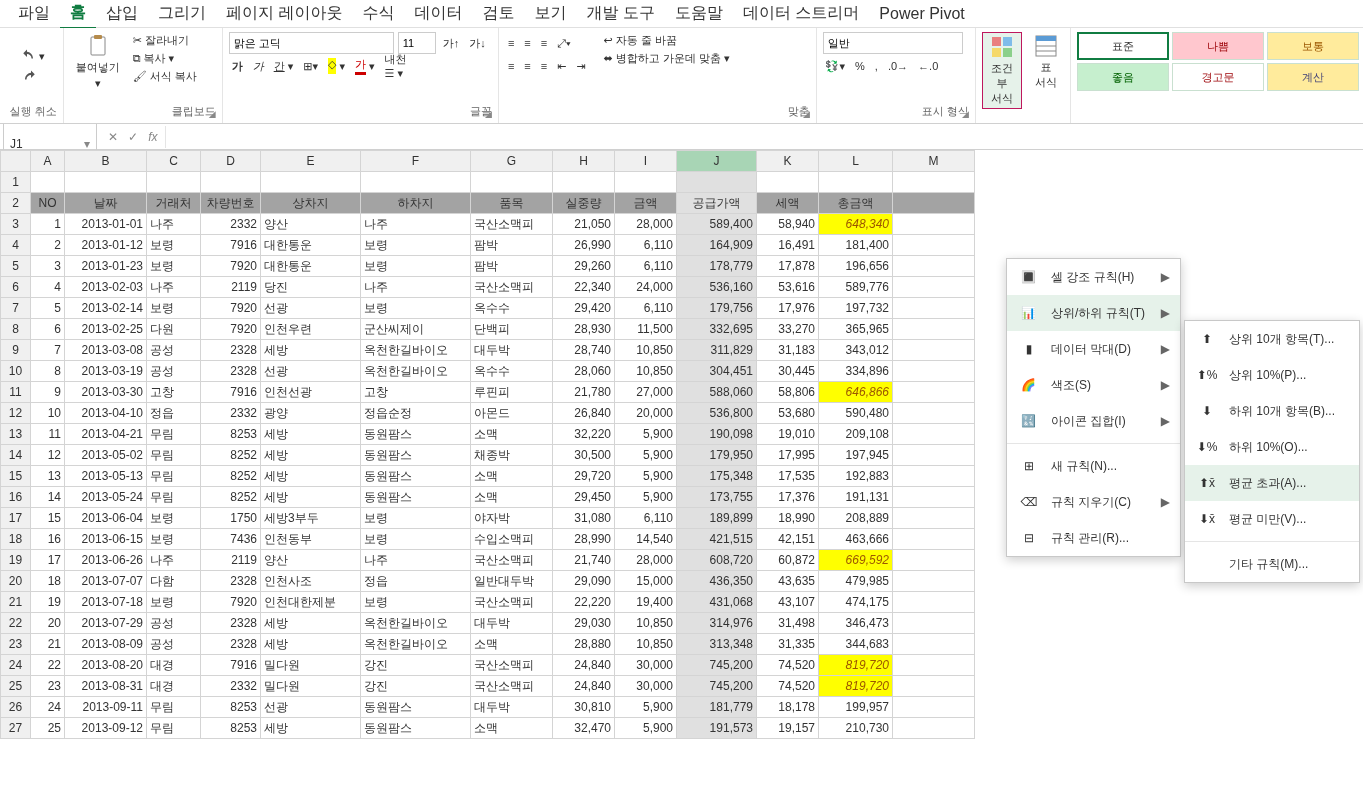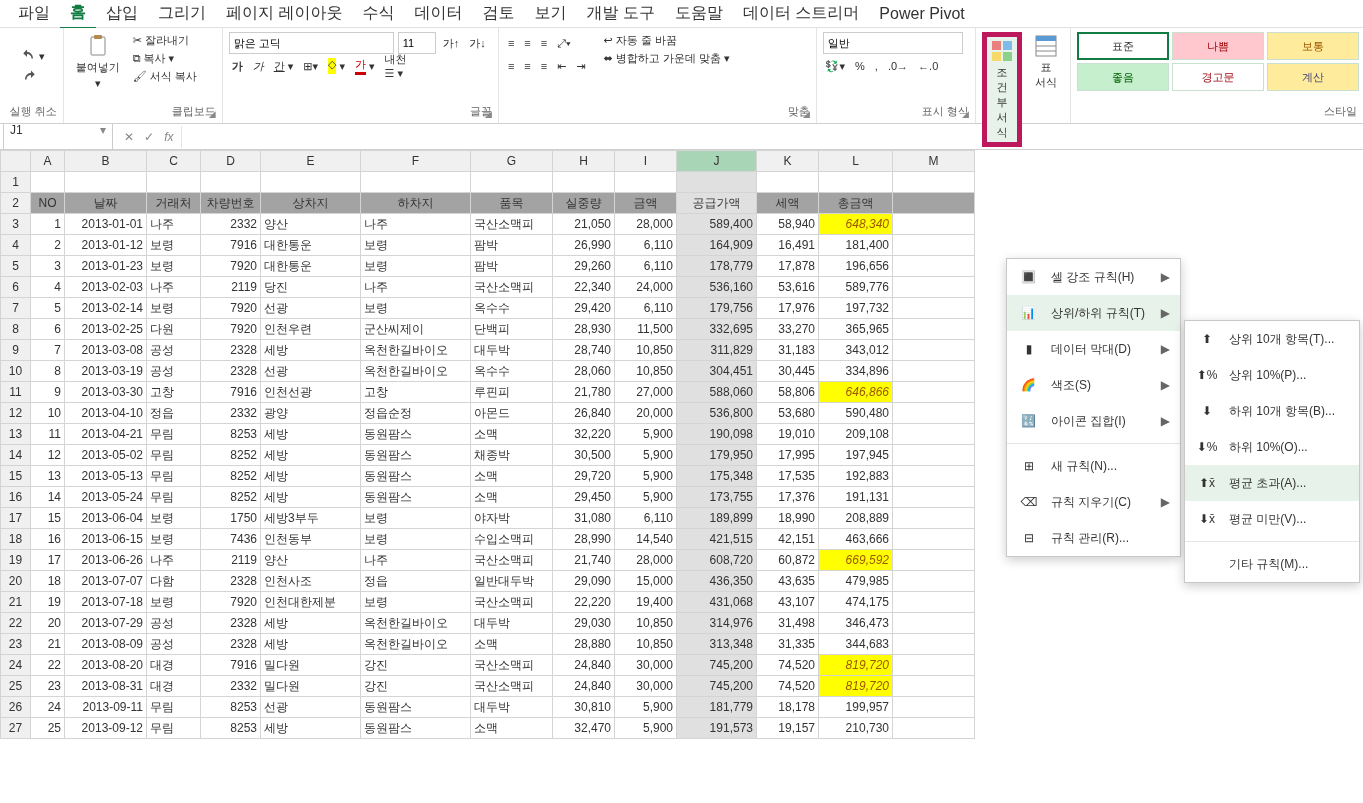--- a/index.html
+++ b/index.html
@@ -31,21 +31,21 @@
 .style-cell{border:1px solid #c9e0d0;display:flex;align-items:center;justify-content:center;font-size:11px;}
 .s-normal{background:#fff;border:2px solid #107c41;}
 .s-bad{background:#ffc7ce;color:#9c0006;}
 .s-neutral{background:#ffeb9c;color:#9c5700;}
 .s-good{background:#c6efce;color:#006100;}
 .s-warn{color:#9c0006;}
 .s-calc{background:#ffeb9c;color:#3f3f76;}
 
 
 .formula-row{display:flex;align-items:center;height:26px;border-bottom:1px solid #d0d0d0;background:#fff;}
-.namebox{width:110px;border:1px solid #ccc;height:22px;margin:0 3px;padding:16px 6px;display:flex;align-items:flex-end;justify-content:space-between;}
+.namebox{width:94px;border:1px solid #ccc;height:22px;margin:0 3px;padding:16px 6px;display:flex;align-items:flex-start;justify-content:space-between;}
 .fx-btns{display:flex;align-items:center;gap:2px;padding:0 4px;}
 .fx-btns span{padding:0 4px;color:#888;}
 .fbar{flex:1;border-left:1px solid #e5e5e5;height:22px;padding:0 6px;}
 
 
 .sheet{position:relative;height:calc(803px - 28px - 96px - 26px);overflow:hidden;}
 table{border-collapse:collapse;table-layout:fixed;}
 th,td{border:1px solid #d4d4d4;height:21px;font-size:12px;overflow:hidden;white-space:nowrap;}
 th{background:#f0f0f0;font-weight:normal;text-align:center;}
 .corner{width:30px;background:#f0f0f0;}
@@ -207,21 +207,21 @@
         <span class="small-btn">,</span>
         <span class="small-btn">.0→</span>
         <span class="small-btn">←.0</span>
       </div>
     </div>
     <div class="ribbon-group-label"><span>표시 형식</span><span class="launcher">◢</span></div>
   </div>
 
   <div class="ribbon-group" style="width:95px">
     <div class="ribbon-group-body">
-      <div class="big-btn" style="background:#e6f2ea;border:5px solid #be185d">
+      <div class="big-btn" style="background:#e6f2ea;border:1px solid #be185d">
         <svg class="ic" viewBox="0 0 24 24">
             <rect x="2" y="2" width="9" height="9" fill="#e97f7f"></rect>
             <rect x="13" y="2" width="9" height="9" fill="#7fbce9"></rect>
             <rect x="2" y="13" width="9" height="9" fill="#f5d969"></rect>
             <rect x="13" y="13" width="9" height="9" fill="#8bd08b"></rect>
           </svg>
         <span style="white-space:pre-line;text-align:center">조건부
 서식</span>
       </div>
       <div class="big-btn">
@@ -242,21 +242,20 @@
     <div class="ribbon-group-body">
       <div class="styles-grid">
         <div class="style-cell s-normal">표준</div>
         <div class="style-cell s-bad">나쁨</div>
         <div class="style-cell s-neutral">보통</div>
         <div class="style-cell s-good">좋음</div>
         <div class="style-cell s-warn">경고문</div>
         <div class="style-cell s-calc">계산</div>
       </div>
     </div>
-    <div class="ribbon-group-label"><span>스타일</span></div>
   </div>
 </div>
 
 <div class="formula-row">
   <div class="namebox">
       <span>J1</span>
       <span style="color:#888">▾</span>
     </div>
   <div class="fx-btns">
     <span>✕</span>

